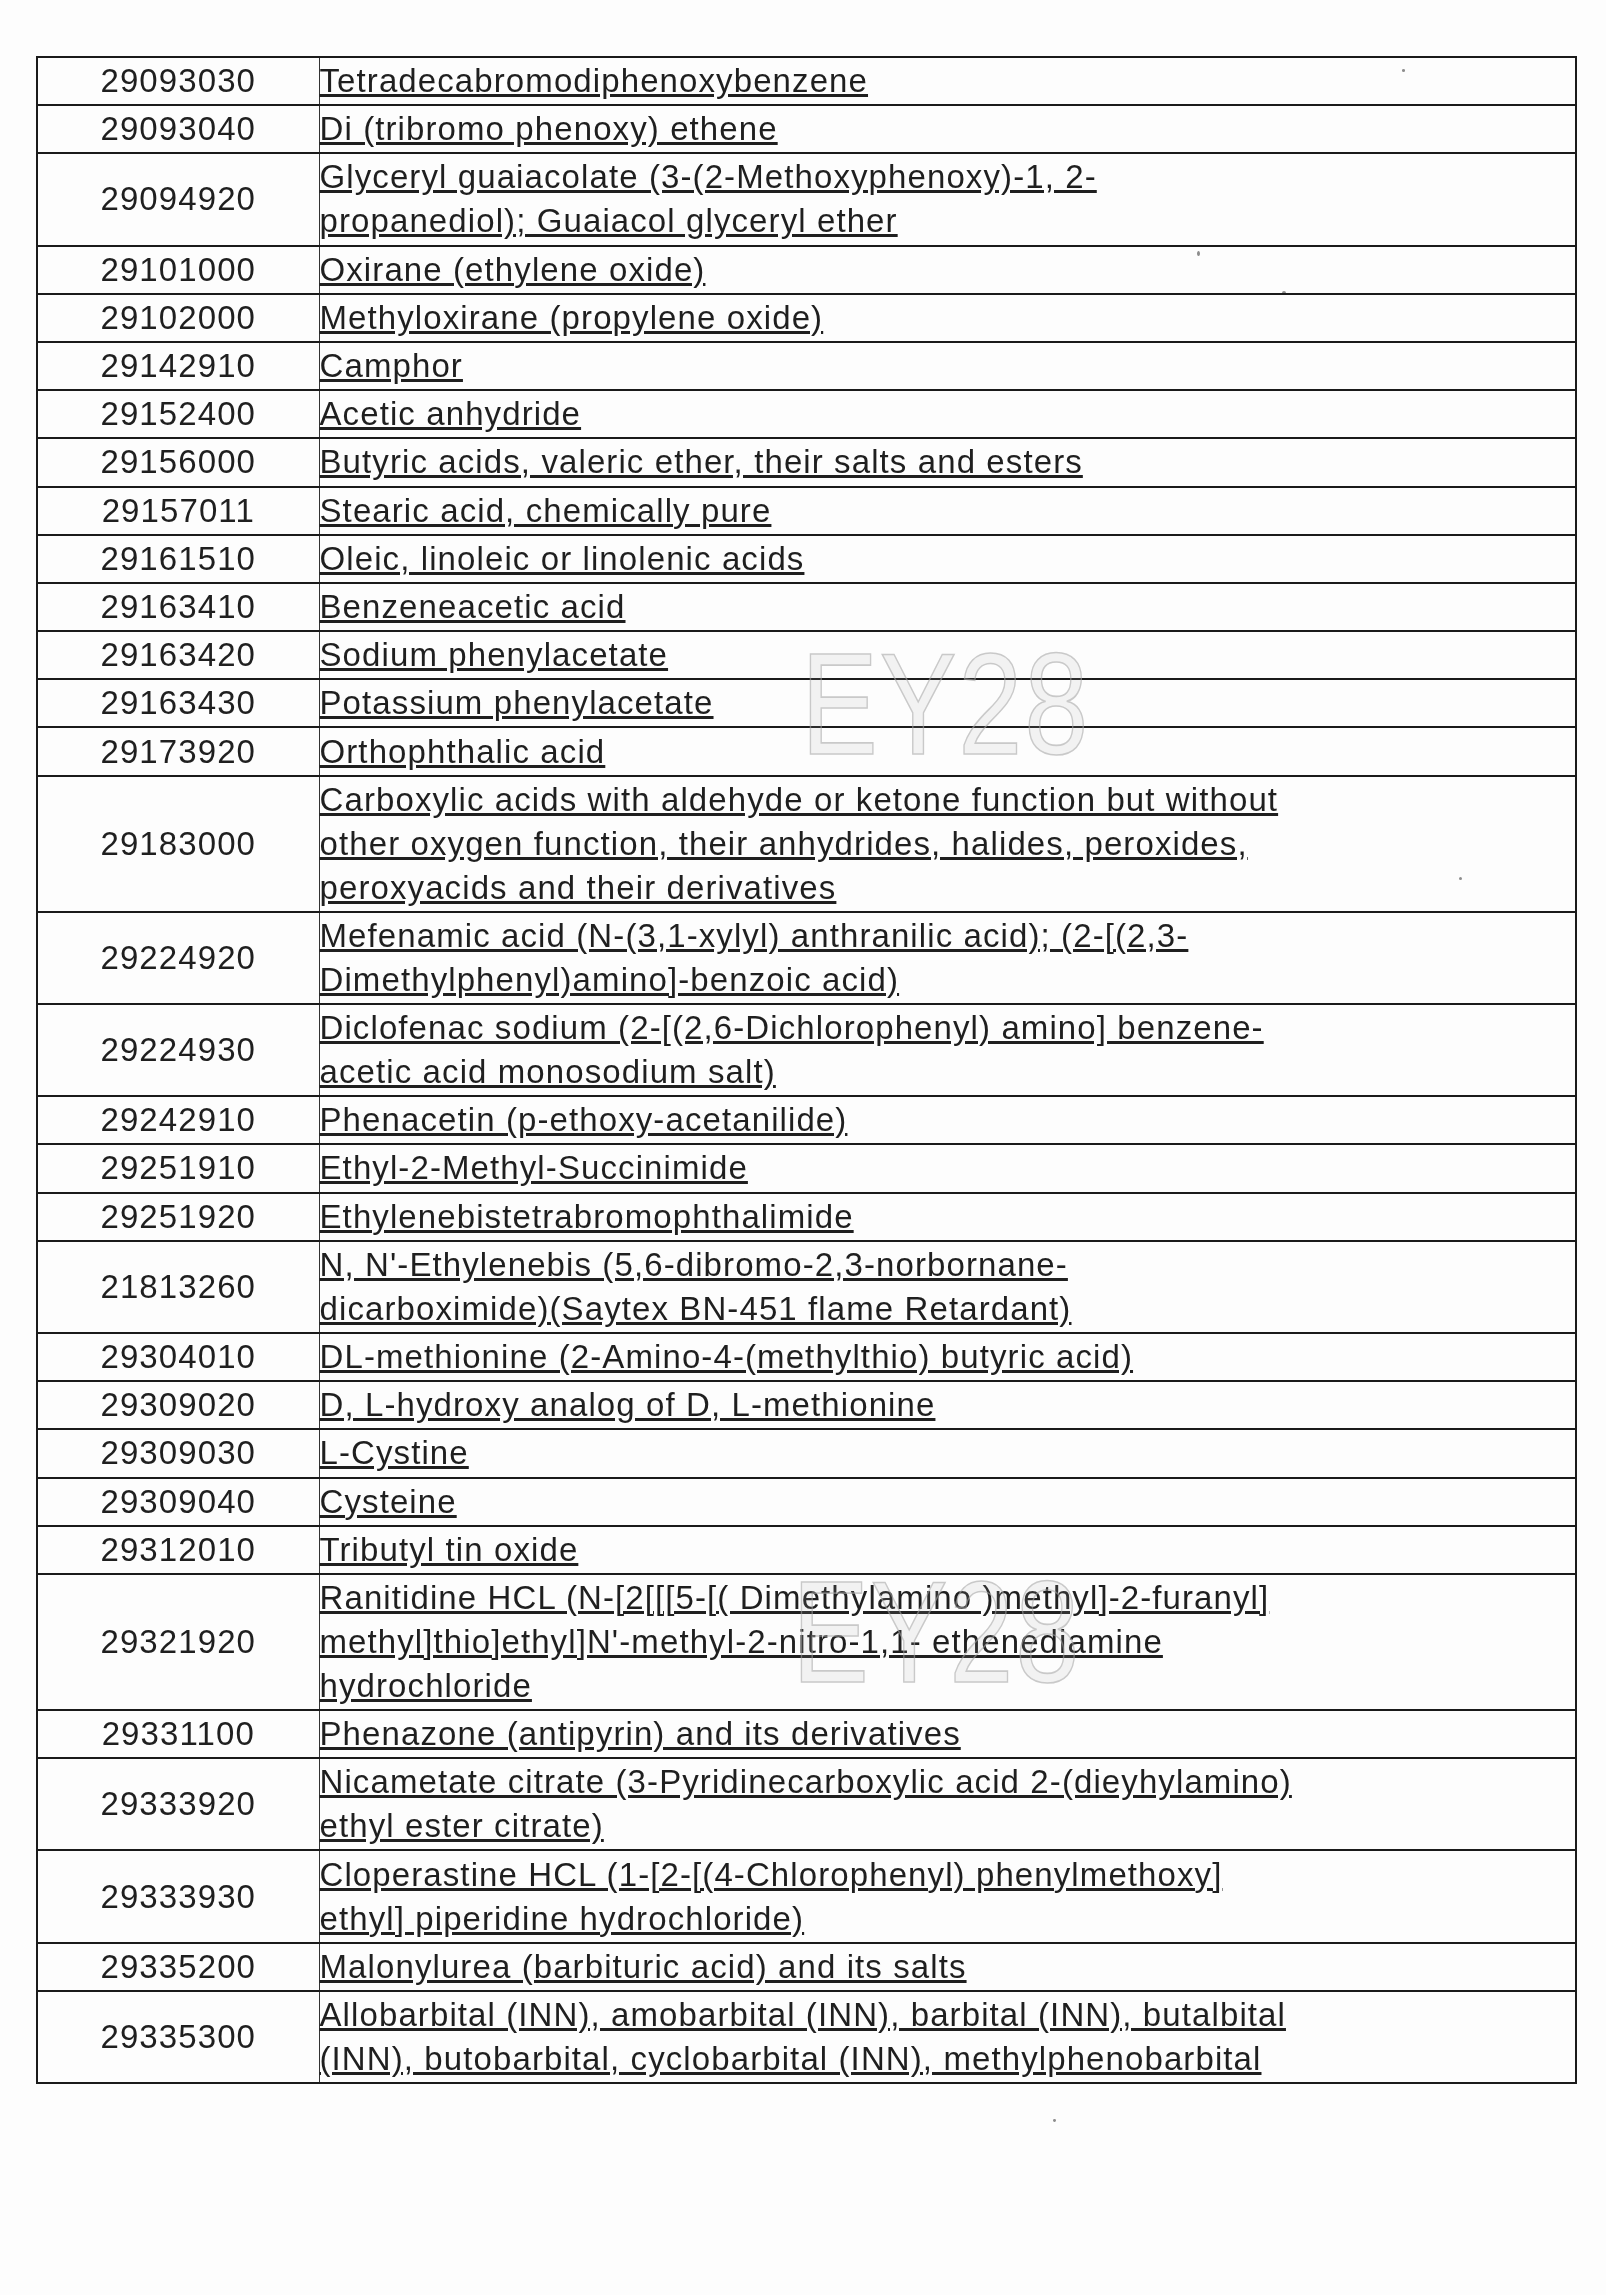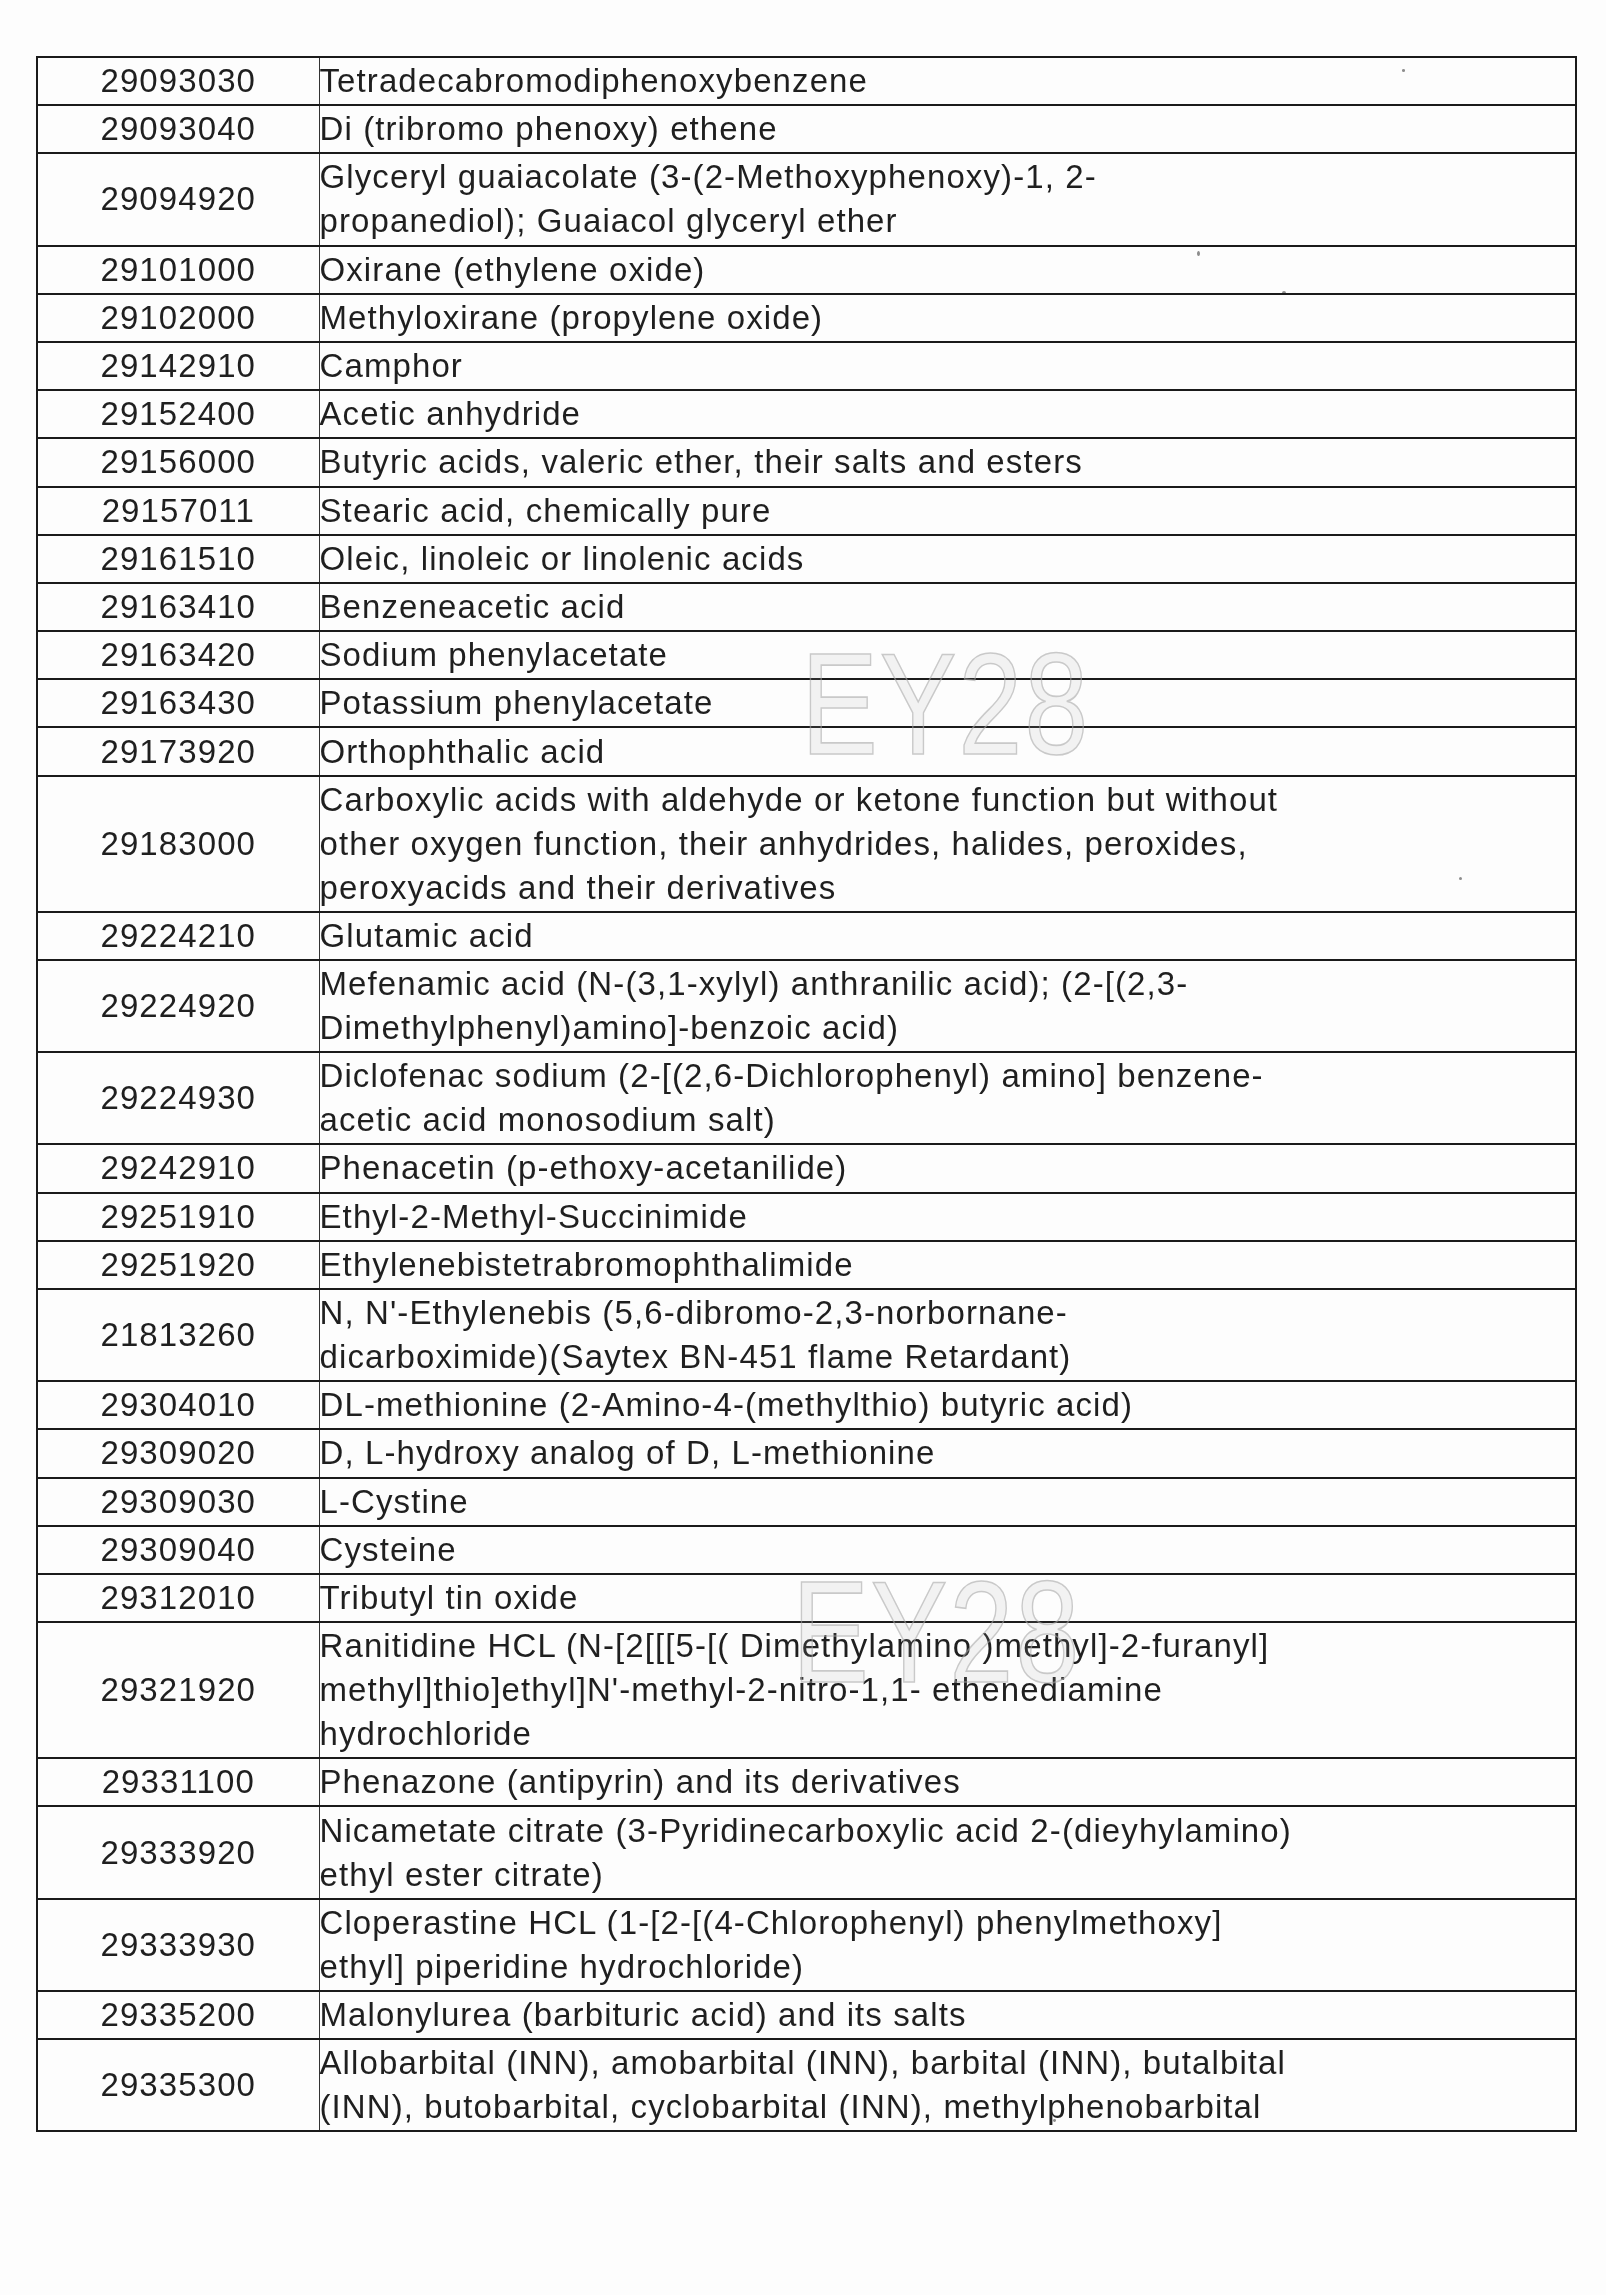--- a/index.html
+++ b/index.html
@@ -42,20 +42,21 @@
     text-align: center;
     letter-spacing: 5.7px;
     border-right: 1.1px solid #333;
     white-space: nowrap;
     margin-left: 8px;
   }
   td.desc {
     padding-left: 9.2px;
     padding-right: 5.7px;
     white-space: pre-line;
+    text-decoration: underline;
   }
 
   
   .watermark {
     position: absolute;
     font-family: "Liberation Sans", sans-serif;
     font-size: 144px;
     line-height: 0.82;
     font-weight: normal;
     color: rgba(170,170,170,0.22);
@@ -155,24 +156,20 @@
           <td class="code">29173920</td>
           <td class="desc">Orthophthalic acid</td>
         </tr>
         <tr>
           <td class="code">29183000</td>
           <td class="desc">Carboxylic acids with aldehyde or ketone function but without
 other oxygen function, their anhydrides, halides, peroxides,
 peroxyacids and their derivatives</td>
         </tr>
         <tr>
-          <td class="code">29224210</td>
-          <td class="desc">Glutamic acid</td>
-        </tr>
-        <tr>
           <td class="code">29224920</td>
           <td class="desc">Mefenamic acid (N-(3,1-xylyl) anthranilic acid); (2-[(2,3-
 Dimethylphenyl)amino]-benzoic acid)</td>
         </tr>
         <tr>
           <td class="code">29224930</td>
           <td class="desc">Diclofenac sodium (2-[(2,6-Dichlorophenyl) amino] benzene-
 acetic acid monosodium salt)</td>
         </tr>
         <tr>

